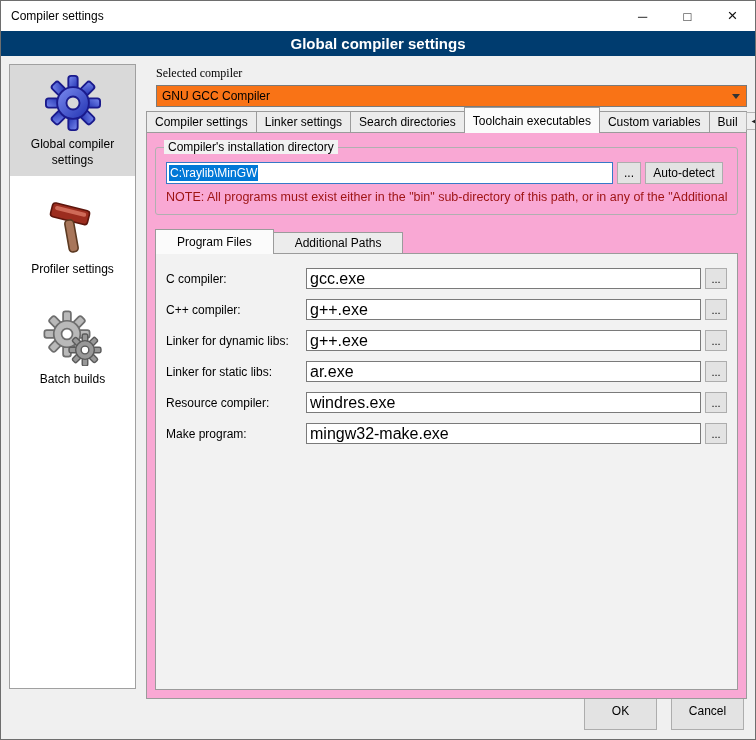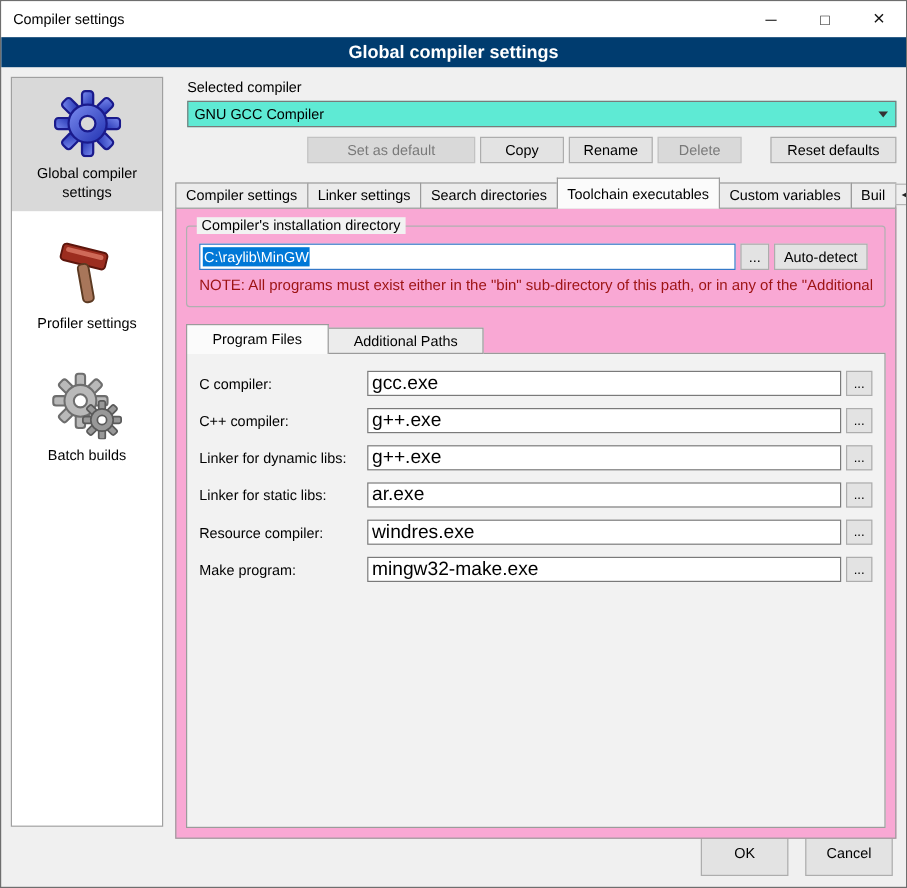--- a/index.html
+++ b/index.html
@@ -25,23 +25,23 @@
   
   .sidebar { width:127px; flex:none; background:#fff; border:1px solid #a0a0a0;
              margin-bottom:10px; display:flex; flex-direction:column; gap:14px; overflow:hidden; }
   .side-item { width:100%; display:flex; flex-direction:column; align-items:center;
                padding:10px 2px 8px; cursor:default; }
   .side-item.selected { background:#d9d9d9; }
   .side-label { font-size:12px; text-align:center; margin-top:6px; line-height:1.3; color:#000; }
 
   
   .content { flex:1; display:flex; flex-direction:column; min-width:0; }
-  .section-label { font-size:12px; margin:2px 0 4px 10px; }
+  .section-label { font-size:12px; margin:2px 0 4px 10px;font-family:Liberation Serif, serif; }
   .combo { display:flex; align-items:center; font-size:12px; padding:0 6px 0 5px; }
-  .main-combo { margin-left:10px; height:22px; background:#5eead4; border:1px solid #7a7a7a; }
+  .main-combo { margin-left:10px; height:22px; background:#f97316; border:1px solid #7a7a7a; }
   .combo-arrow { margin-left:auto; width:0; height:0; border-left:4px solid transparent;
                  border-right:4px solid transparent; border-top:5px solid #333; }
 
   .btn { background:#e3e3e3; border:1px solid #adadad; font-size:12px; height:22px;
          font-family:inherit; color:#000; cursor:default; }
   .btn.disabled { color:#7a7a7a; background:#d9d9d9; border-color:#c2c2c2; }
   .btn-row { display:flex; gap:4px; margin:8px 0 12px 10px; align-items:center; }
   .btn-spacer { width:96px; flex:none; }
   .w-setdef { width:140px; } .w-copy,.w-rename,.w-del { width:70px; }
   .w-reset { width:105px; margin-left:auto; }
@@ -173,28 +173,20 @@
 
     <div class="content">
 
       <div class="section-label">Selected compiler</div>
 
       <div class="combo main-combo">
         <span>GNU GCC Compiler</span>
         <span class="combo-arrow"></span>
       </div>
 
-      <div class="btn-row">
-        <span class="btn-spacer"></span>
-        <button class="btn disabled w-setdef">Set as default</button>
-        <button class="btn w-copy">Copy</button>
-        <button class="btn w-rename">Rename</button>
-        <button class="btn disabled w-del">Delete</button>
-        <button class="btn w-reset">Reset defaults</button>
-      </div>
 
       <div class="tabstrip">
         <div class="tab">Compiler settings</div>
         <div class="tab">Linker settings</div>
         <div class="tab">Search directories</div>
         <div class="tab active">Toolchain executables</div>
         <div class="tab">Custom variables</div>
         <div class="tab">Buil</div>
         <div class="tab-arrows">
           <div class="tab-arrow">

